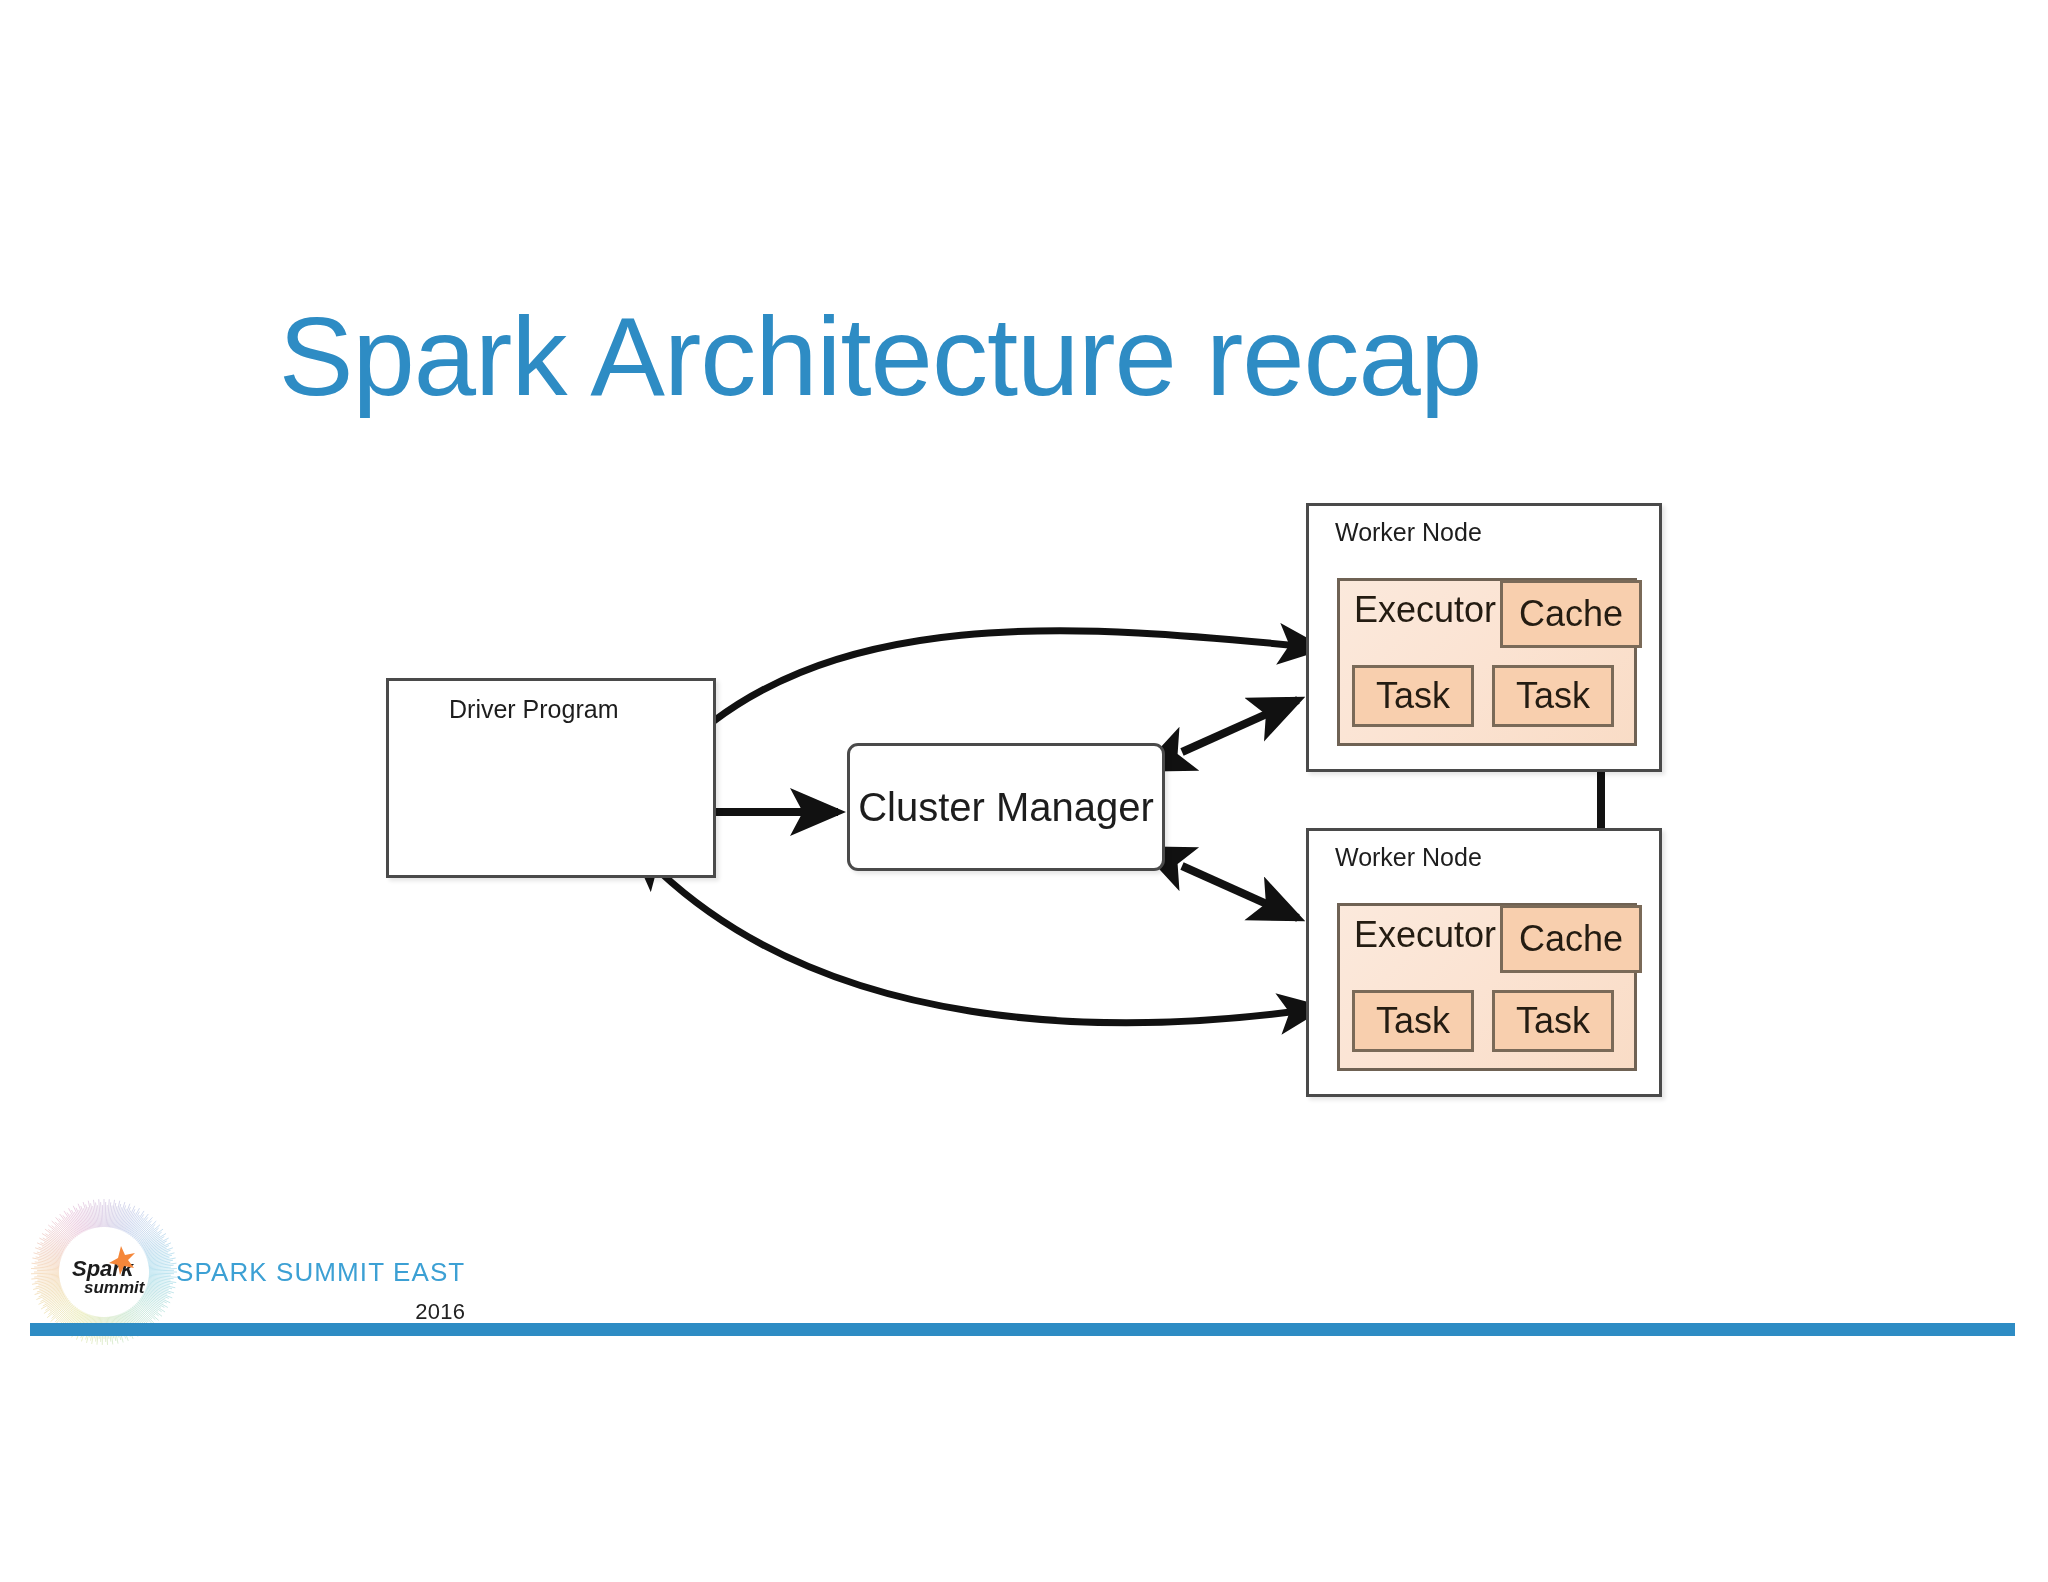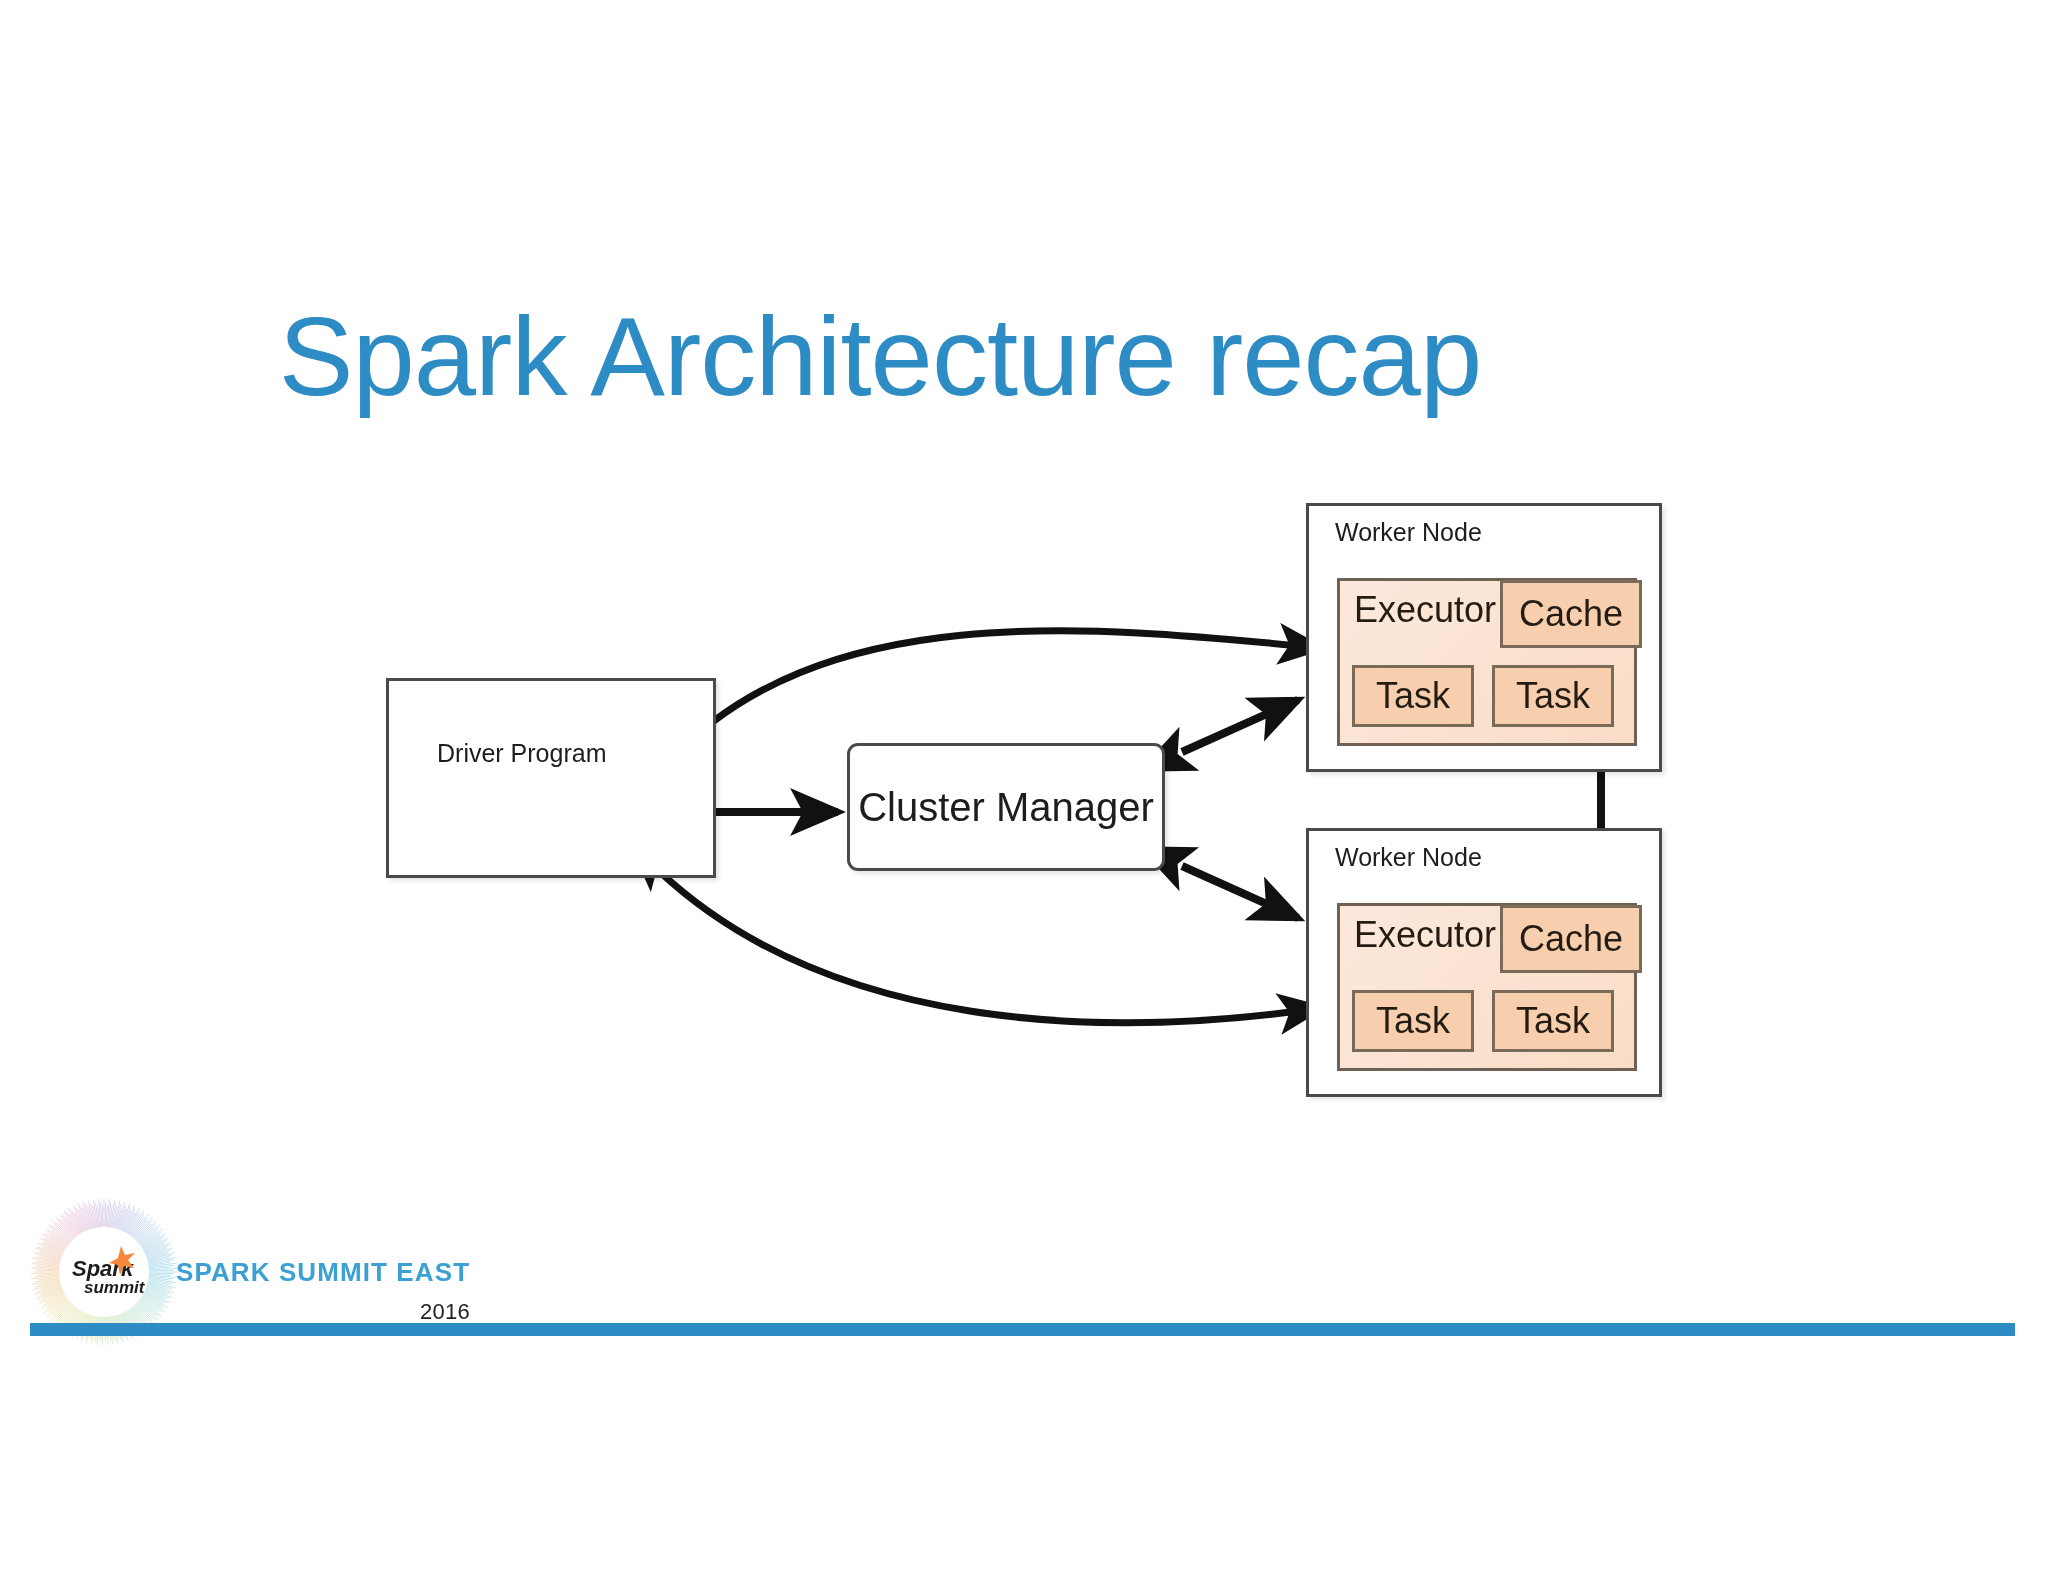--- a/index.html
+++ b/index.html
@@ -117,21 +117,21 @@
     width: 152px;
     height: 148px;
   }
   #footer-text {
     position: absolute;
     left: 176px;
     top: 1258px;
   }
   #footer-title {
     font-size: 26px;
-    font-weight: 700;
+    font-weight: 400;
     letter-spacing: 1.1px;
     color: #3CA0D4;
     line-height: 1.15;
   }
   #footer-year {
     font-size: 22px;
     color: #222222;
     line-height: 1.25;
     margin-top: 10px;
     letter-spacing: 0.3px;
@@ -170,21 +170,21 @@
     <path d="M 694,812 L 838,812" fill="none" stroke="#111111" stroke-width="8" marker-start="url(#ah-start)" marker-end="url(#ah)"></path>
 
     <path d="M 1182,752 L 1298,700" fill="none" stroke="#111111" stroke-width="8" marker-start="url(#ah-start)" marker-end="url(#ah)"></path>
 
     <path d="M 1182,866 L 1298,918" fill="none" stroke="#111111" stroke-width="8" marker-start="url(#ah-start)" marker-end="url(#ah)"></path>
 
     <path d="M 1601,758 L 1601,890" fill="none" stroke="#111111" stroke-width="8" marker-start="url(#ah-start)" marker-end="url(#ah)"></path>
   </svg>
 
   <div class="node-box" style="left:386px; top:678px; width:330px; height:200px;">
-    <div class="node-title" style="left:48px; top:14px;margin-top:44px;">Driver Program</div>
+    <div class="node-title" style="left:60px; top:14px;">Driver Program</div>
   </div>
 
   <div class="node-box" style="left:847px; top:743px; width:318px; height:128px;border-radius:11px;">
     <div class="plain-box-label">Cluster Manager</div>
   </div>
 
   <div class="node-box" style="left:1306px; top:503px; width:356px; height:269px;">
     <div class="node-title" style="left:26px; top:12px;">Worker Node</div>
 
     <div class="executor-box" style="left:28px; top:72px; width:300px; height:168px;">

